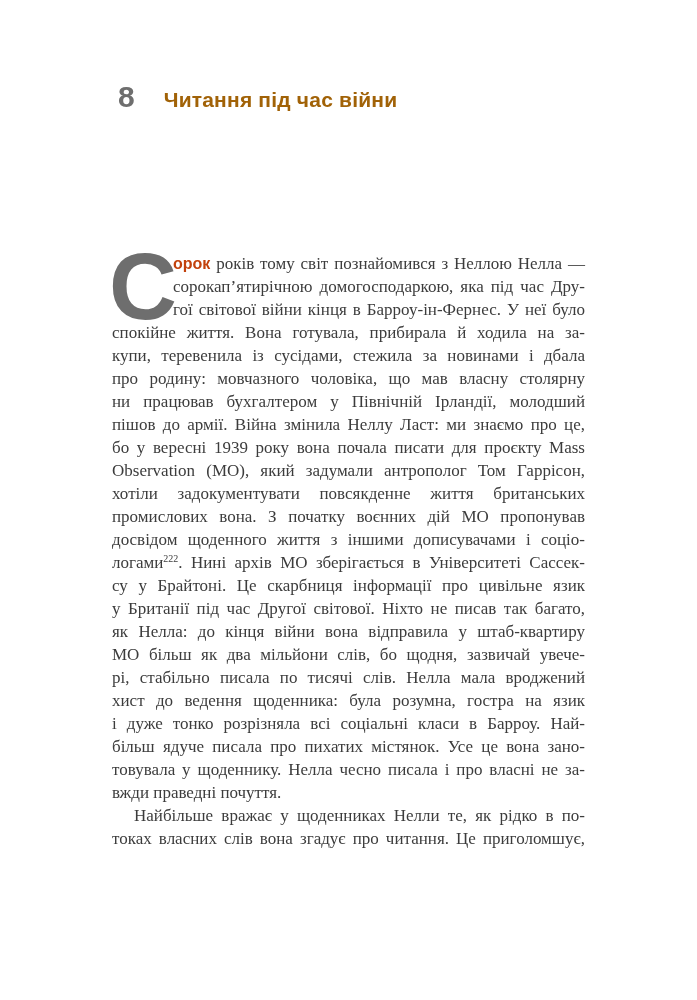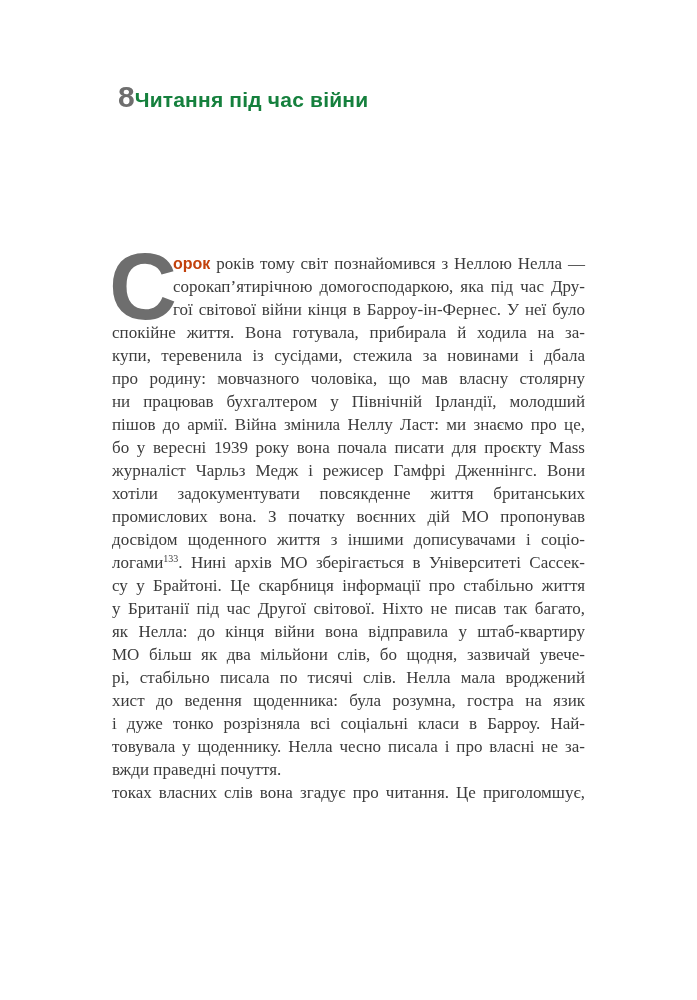--- a/index.html
+++ b/index.html
@@ -20,21 +20,22 @@
     font-family: "Liberation Sans", sans-serif;
     font-weight: 700;
     line-height: 1;
   }
   .folio {
     font-size: 30px;
     color: #6e6e6e;
   }
   .chapter {
     font-size: 21px;
-    color: #15803d;
+    color: #a16207;
+    margin-left: 29px;
     letter-spacing: 0.2px;
   }
   .textblock {
     position: absolute;
     left: 112px;
     top: 252px;
     width: 473px;
     font-family: "Liberation Serif", serif;
     font-size: 17px;
     line-height: 23px;
@@ -89,35 +90,37 @@
 
     <div class="line cap-indent">сорокап’ятирічною домогосподаркою, яка під час Дру-</div>
     <div class="line cap-indent">гої світової війни кінця в Барроу-ін-Фернес. У неї було</div>
 
     <div class="line">спокійне життя. Вона готувала, прибирала й ходила на за-</div>
     <div class="line">купи, теревенила із сусідами, стежила за новинами і дбала</div>
     <div class="line">про родину: мовчазного чоловіка, що мав власну столярну</div>
     <div class="line">ни працював бухгалтером у Північній Ірландії, молодший</div>
     <div class="line">пішов до армії. Війна змінила Неллу Ласт: ми знаємо про це,</div>
     <div class="line">бо у вересні 1939 року вона почала писати для проєкту Mass</div>
-    <div class="line">журналіст Чарльз Медж і режисер Гамфрі Дженнінгс. Вони</div>
+    <div class="line">Observation (МО), який задумали антрополог Том Гаррісон,</div>
     <div class="line">хотіли задокументувати повсякденне життя британських</div>
     <div class="line">промислових вона. З початку воєнних дій МО пропонував</div>
     <div class="line">досвідом щоденного життя з іншими дописувачами і соціо-</div>
 
-    <div class="line"><span>логами</span><sup class="fnote">133</sup><span>. Нині архів МО зберігається в Університеті Сассек-</span></div>
+    <div class="line"><span>логами</span><sup class="fnote">222</sup><span>. Нині архів МО зберігається в Університеті Сассек-</span></div>
 
-    <div class="line">су у Брайтоні. Це скарбниця інформації про стабільно життя</div>
+    <div class="line">су у Брайтоні. Це скарбниця інформації про цивільне язик</div>
     <div class="line">у Британії під час Другої світової. Ніхто не писав так багато,</div>
     <div class="line">як Нелла: до кінця війни вона відправила у штаб-квартиру</div>
     <div class="line">МО більш як два мільйони слів, бо щодня, зазвичай увече-</div>
     <div class="line">рі, стабільно писала по тисячі слів. Нелла мала вроджений</div>
     <div class="line">хист до ведення щоденника: була розумна, гостра на язик</div>
     <div class="line">і дуже тонко розрізняла всі соціальні класи в Барроу. Най-</div>
+    <div class="line">більш ядуче писала про пихатих містянок. Усе це вона зано-</div>
     <div class="line">товувала у щоденнику. Нелла чесно писала і про власні не за-</div>
 
     <div class="line para-end">вжди праведні почуття.</div>
 
+    <div class="line p2-first">Найбільше вражає у щоденниках Нелли те, як рідко в по-</div>
     <div class="line">токах власних слів вона згадує про читання. Це приголомшує,</div>
 
   </main>
 
 </div>
 
 </body></html>

